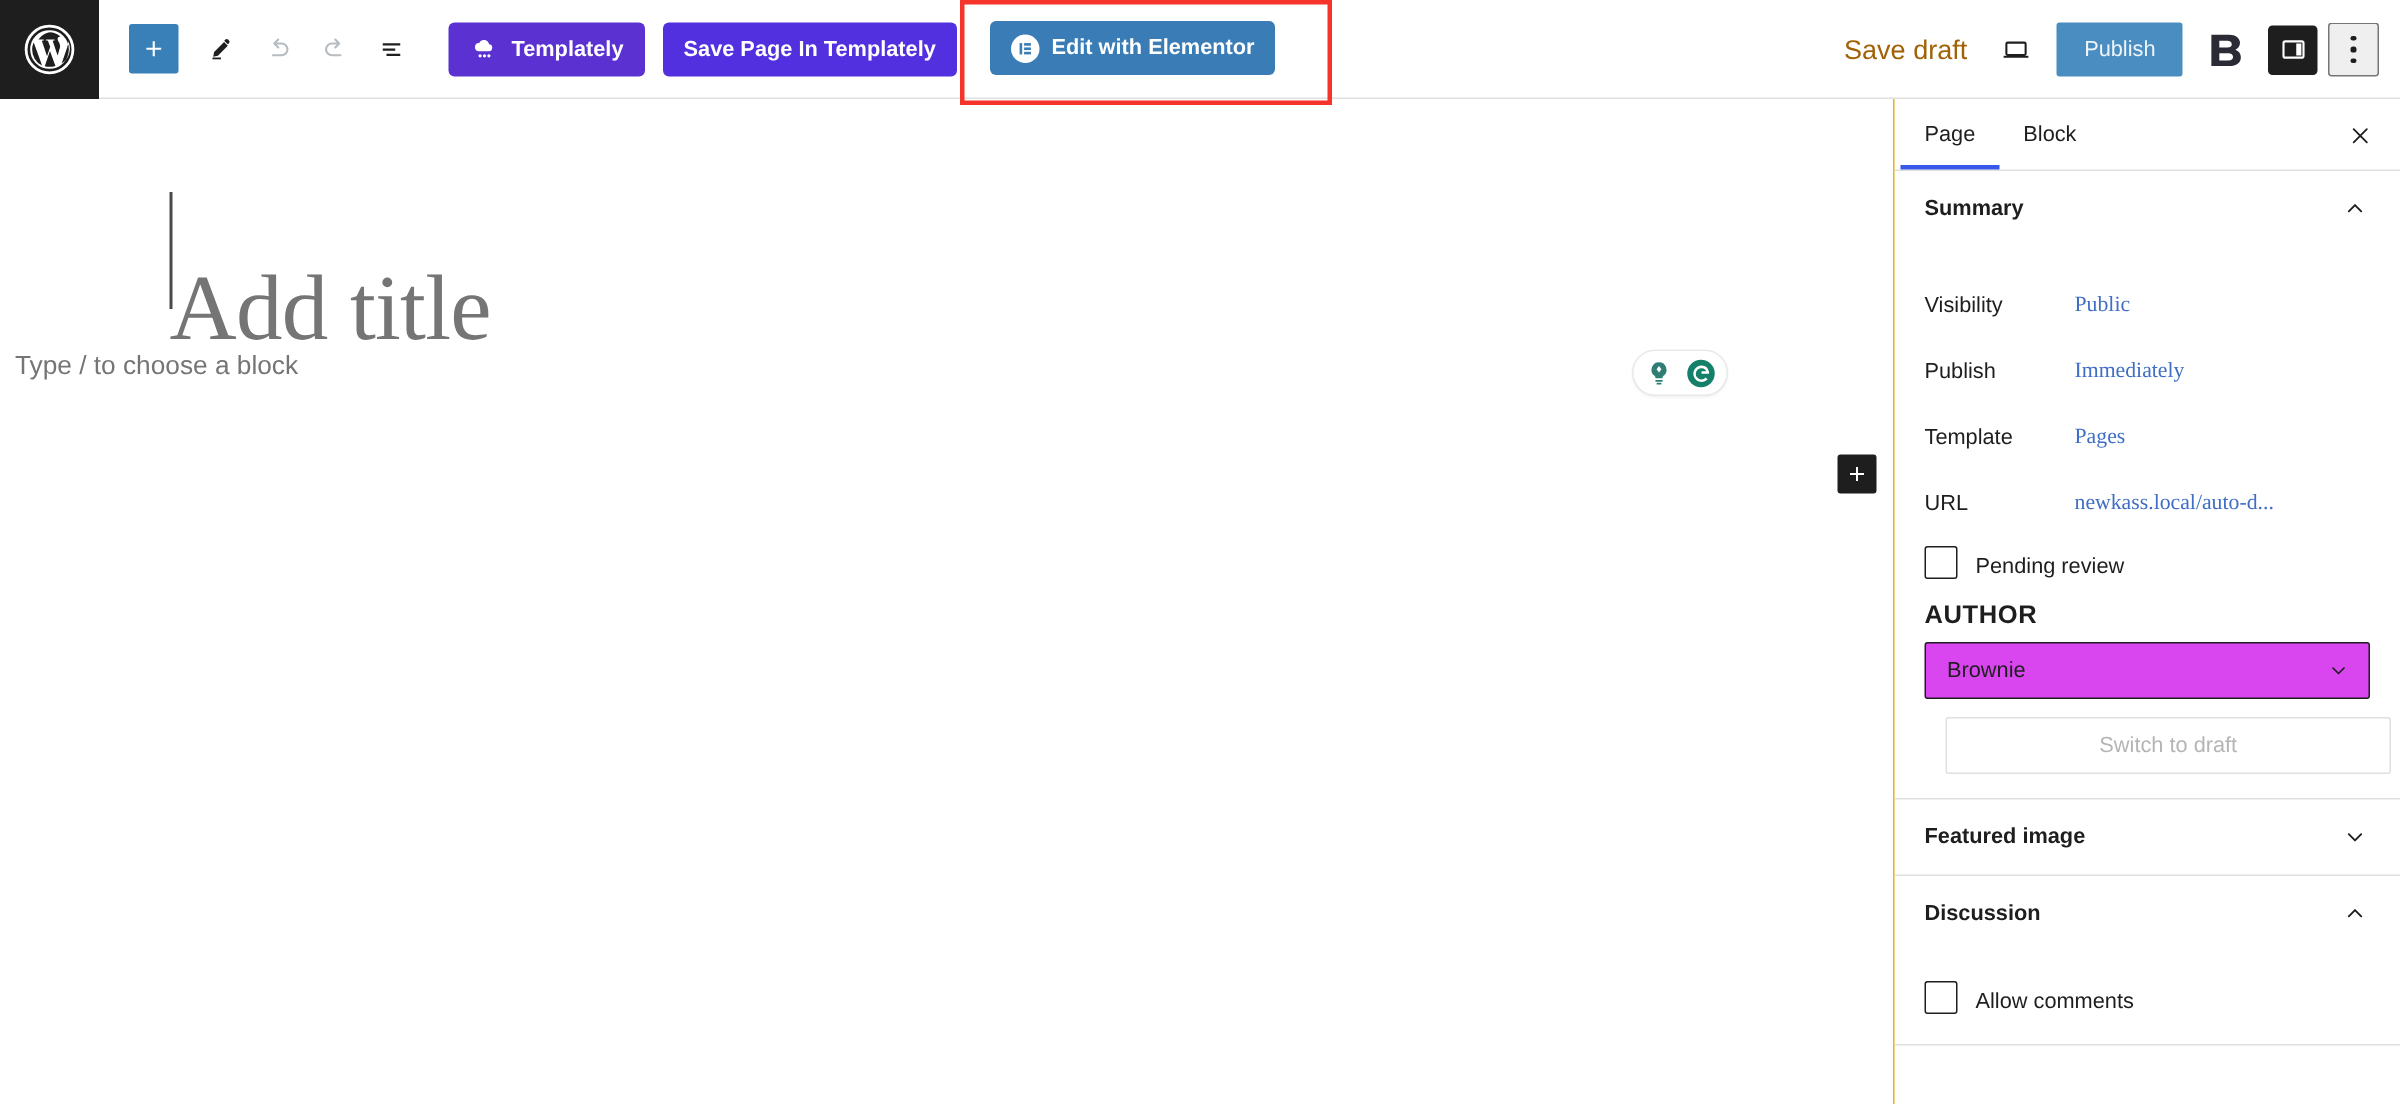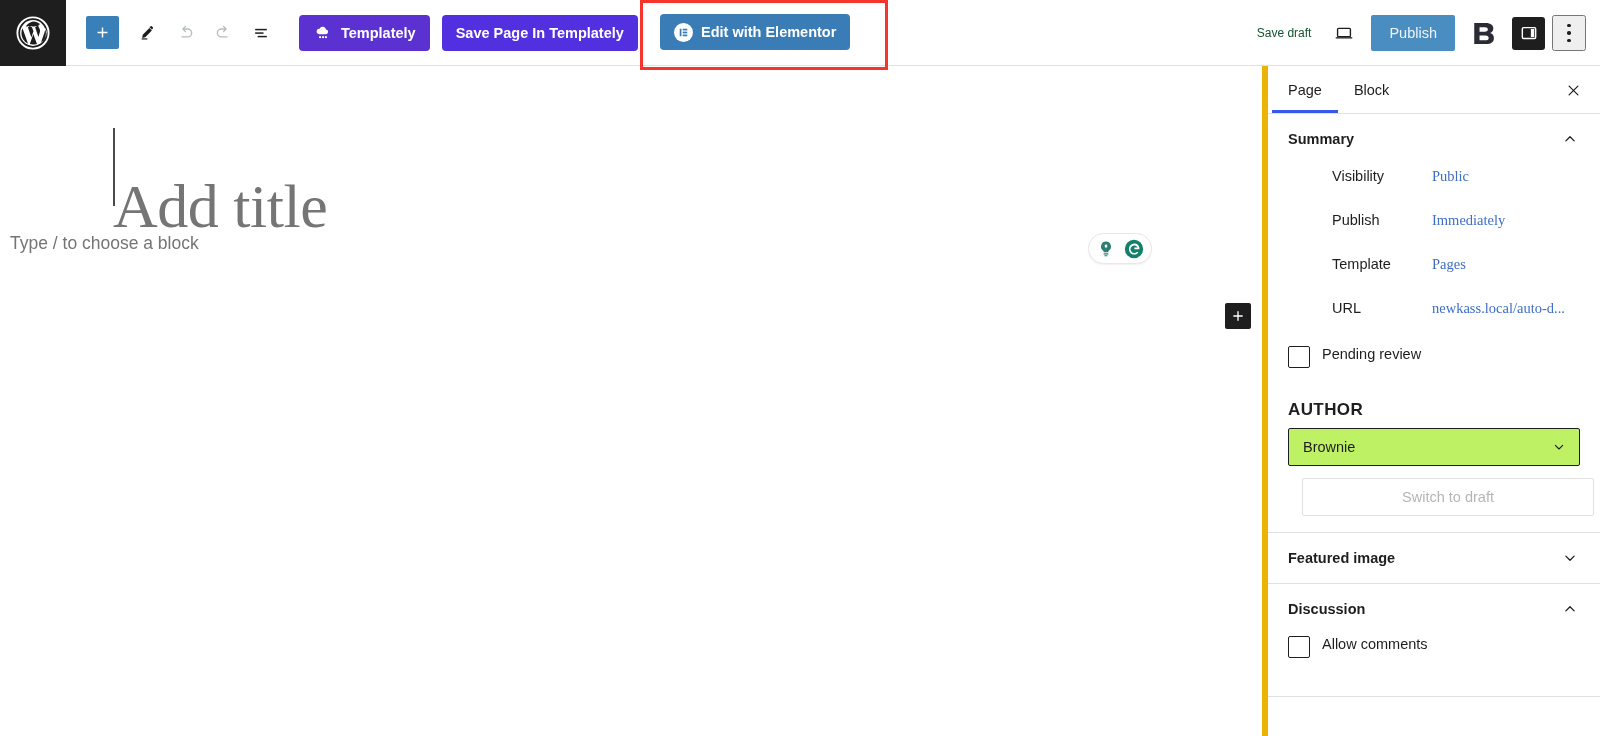--- a/index.html
+++ b/index.html
@@ -91,21 +91,21 @@
   }
 
   
   .tb-right {
     position: absolute; right: 0; top: 0;
     height: 66px;
     display: flex; align-items: center;
     padding-right: 14px; gap: 3px;
   }
   .save-draft {
-    font-size: 12px; color: #14532d;
+    font-size: 18px; color: #a16207;
     padding: 8px 12px; cursor: pointer;
     background: none; border: none;
     font-family: "Liberation Sans", sans-serif;
   }
   .preview-btn {
     width: 36px; height: 36px;
     display:flex; align-items:center; justify-content:center;
     cursor: pointer; background:none; border:none;
     margin-right: 6px;
   }
@@ -190,21 +190,21 @@
     display:flex; align-items:center; justify-content:center;
     cursor: pointer;
   }
 
   
   .sidebar {
     position: absolute;
     top: 66px; right: 0;
     width: 338px; height: 670px;
     background: #ffffff;
-    border-left: 6px solid #eab308;
+    border-left: 1px solid #eab308;
     overflow: hidden;
   }
   .sb-tabs {
     position: relative;
     height: 48px;
     display: flex; align-items: center;
     border-bottom: 1px solid #e0e0e0;
     padding: 0 4px 0 0;
   }
   .sb-tab {
@@ -235,40 +235,39 @@
     display: flex; align-items: center; justify-content: space-between;
     padding: 0 21px 0 20px;
     cursor: pointer;
   }
   .sb-section-title { font-size: 14.5px; font-weight: 600; color: #1e1e1e; }
   .chev { color: #1e1e1e; display:flex; }
 
   .sb-body { padding: 4px 20px 16px 20px; }
 
   .sb-row {
-    display: flex; align-items: flex-start;
+    display: flex; align-items: flex-end;
     height: 44px;
-    margin-left: 44px;
   }
   .sb-row-label {
     width: 100px;
     font-size: 14.5px; color: #1e1e1e;
   }
   .sb-row-value {
     font-size: 14.5px; color: #3f6ec4;
     cursor: pointer;
     background: none; border: none; padding: 0;
     text-align: left;
     font-family: Liberation Serif, serif;
     max-width: 180px;
     overflow: hidden; white-space: nowrap; text-overflow: ellipsis;
   }
 
   .sb-check-row {
-    display: flex; align-items: flex-start; gap: 12px;
+    display: flex; align-items: flex-end; gap: 12px;
     height: 40px; margin-top: 2px;
     cursor: pointer;
   }
   .cbox {
     width: 22px; height: 22px;
     border: 1.5px solid #1e1e1e;
     border-radius: 2px; background: #fff;
     flex: 0 0 auto;
   }
   .cbox-label { font-size: 14.5px; color: #1e1e1e; }
@@ -276,21 +275,21 @@
   .sb-group-label {
     font-size: 17px; font-weight: 700;
     letter-spacing: 0.4px;
     color: #1e1e1e; text-transform: uppercase;
     margin-top: 14px; margin-bottom: 8px;
   }
 
   .select-box {
     width: 100%; height: 38px;
     border: 1px solid #1e1e1e; border-radius: 2px;
-    background: #bef264;
+    background: #d946ef;
     display: flex; align-items: center; justify-content: space-between;
     padding: 0 12px 0 14px;
     font-size: 14.5px; color: #1e1e1e;
     cursor: pointer;
     font-family: "Liberation Sans", sans-serif;
   }
 
   .switch-draft {
     width: 100%; height: 38px; margin-top: 12px;
     border: 1px solid #e0e0e0; border-radius: 2px;

